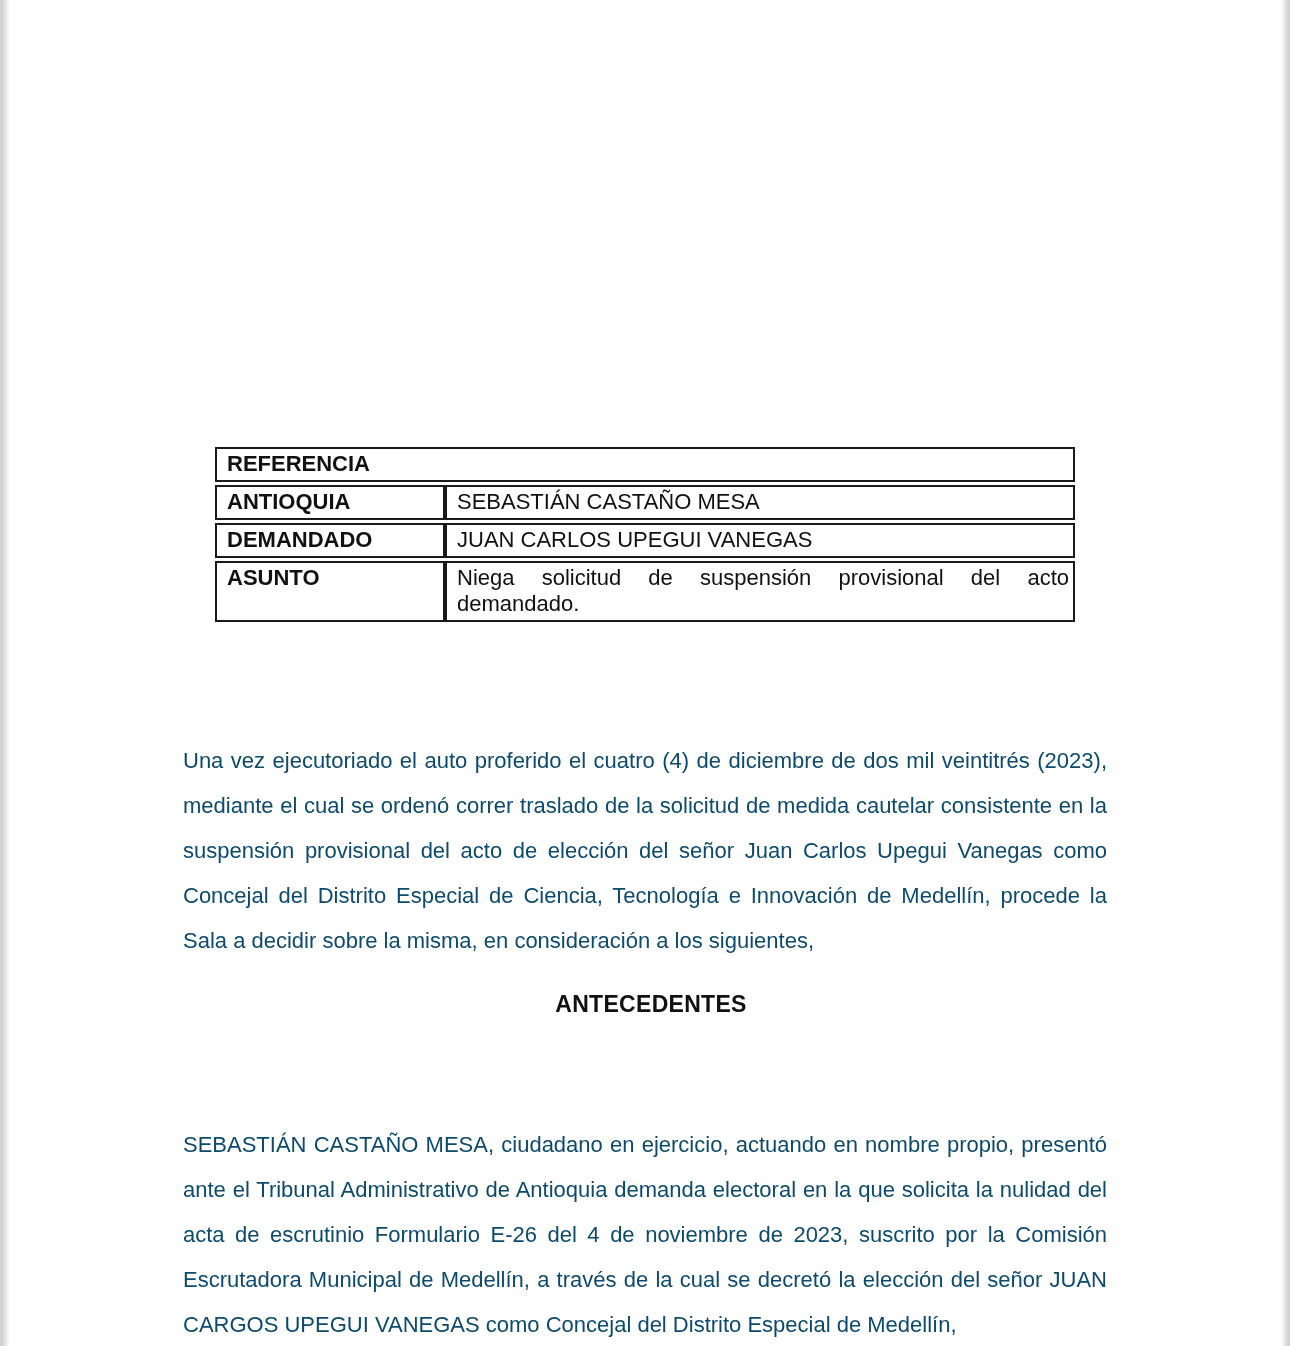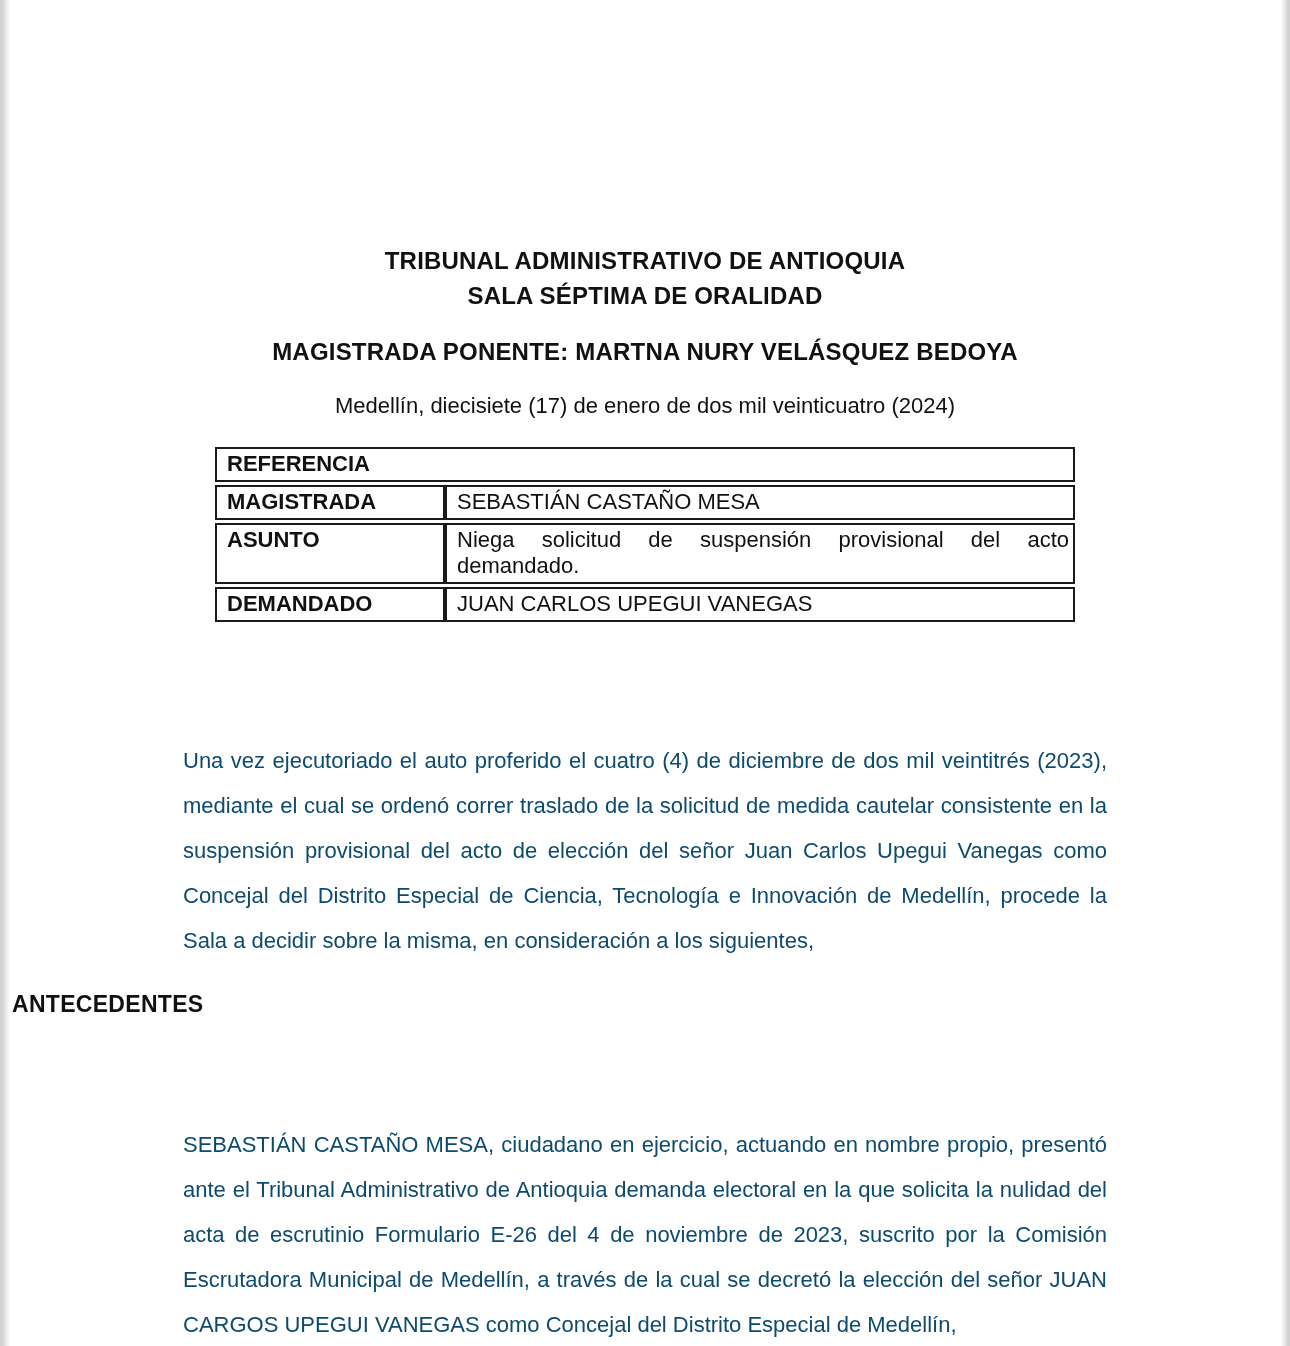--- a/index.html
+++ b/index.html
@@ -40,56 +40,48 @@
 
   .para {
     position: absolute; left: 183px; width: 924px;
     font-size: 22px; line-height: 45px;
     text-align: justify; color: #0c4a6e;
   }
   .para1 { top: 738px; }
   .para2 { top: 1122px; }
   .section-heading {
     position: absolute; top: 991px; left: 0; width: 100%;
-    font-size: 23px; font-weight: bold; letter-spacing: 0.3px; padding-left: 12px;
+    text-align: center; font-size: 23px; font-weight: bold; letter-spacing: 0.3px; padding-left: 12px;
   }
 </style>
 </head>
 <body>
 
 <div class="page">
 
   <div class="edge-strip edge-left"></div>
   <div class="edge-strip edge-right"></div>
 
-  <div class="header-block">
-    <div class="title">
-      <div>TRIBUNAL ADMINISTRATIVO DE ANTIOQUIA</div>
-      <div>SALA SÉPTIMA DE ORALIDAD</div>
-    </div>
-    <div class="magistrada">MAGISTRADA PONENTE: MARTNA NURY VELÁSQUEZ BEDOYA</div>
-    <div class="date-line">Medellín, diecisiete (17) de enero de dos mil veinticuatro (2024)</div>
-  </div>
 
   <table class="ref-table">
     <tbody>
         <tr>
       <td class="hdr" colspan="2">REFERENCIA</td>
     </tr>
     <tr>
-      <td class="lbl">MAGISTRADA</td>
+      <td class="lbl">ANTIOQUIA</td>
       <td class="val">SEBASTIÁN CASTAÑO MESA</td>
+    </tr>
+    <tr>
+      <td class="lbl">DEMANDADO</td>
+      <td class="val">JUAN CARLOS UPEGUI VANEGAS</td>
     </tr>
     <tr>
       <td class="lbl">ASUNTO</td>
       <td class="val justify">Niega solicitud de suspensión provisional del acto demandado.</td>
-    </tr>
-    <tr>
-      <td class="lbl">DEMANDADO</td>
-      <td class="val">JUAN CARLOS UPEGUI VANEGAS</td>
     </tr>
   </tbody>
     </table>
 
   <p class="para para1">Una vez ejecutoriado el auto proferido el cuatro (4) de diciembre de dos mil veintitrés (2023), mediante el cual se ordenó correr traslado de la solicitud de medida cautelar consistente en la suspensión provisional del acto de elección del señor Juan Carlos Upegui Vanegas como Concejal del Distrito Especial de Ciencia, Tecnología e Innovación de Medellín, procede la Sala a decidir sobre la misma, en consideración a los siguientes,</p>
 
   <div class="section-heading">ANTECEDENTES</div>
 
   <p class="para para2">SEBASTIÁN CASTAÑO MESA, ciudadano en ejercicio, actuando en nombre propio, presentó ante el Tribunal Administrativo de Antioquia demanda electoral en la que solicita la nulidad del acta de escrutinio Formulario E-26 del 4 de noviembre de 2023, suscrito por la Comisión Escrutadora Municipal de Medellín, a través de la cual se decretó la elección del señor JUAN CARGOS UPEGUI VANEGAS como Concejal del Distrito Especial de Medellín,</p>
 

